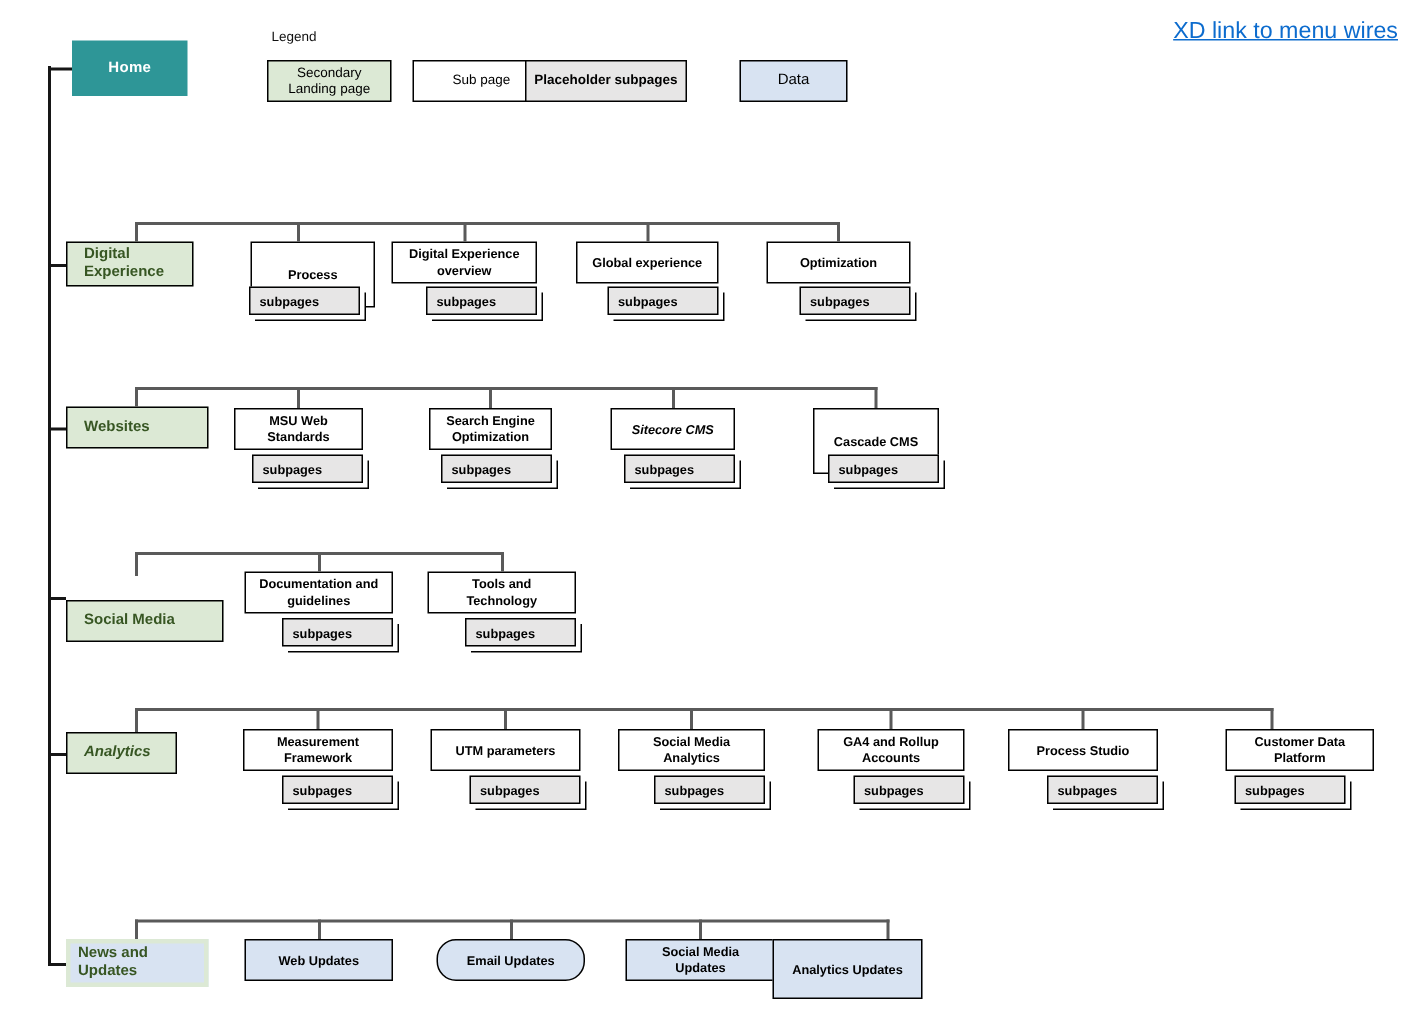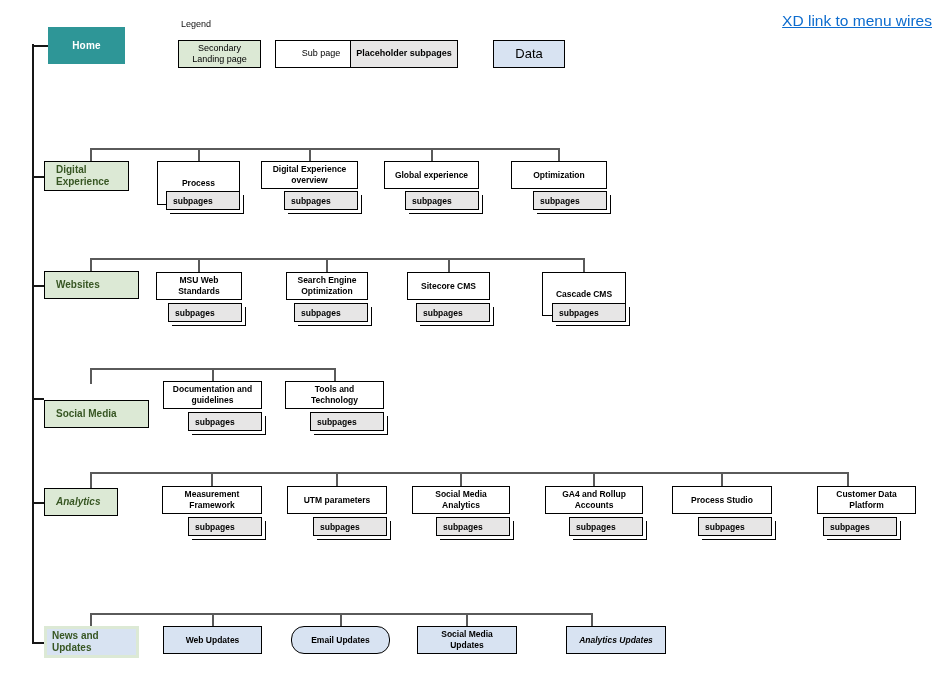--- a/index.html
+++ b/index.html
@@ -31,21 +31,21 @@
   .subpages{
     background:var(--placeholder_fill,#E7E6E6);border:1.5px solid #000;
     justify-content:flex-start;text-align:left;font-size:8.5px;padding-left:6px;
     box-shadow:3px 3px 0 #ffffff,4px 4px 0 #000000;
   }
   .legend-title{position:absolute;left:181px;top:19px;font-size:9px;color:#111;}
   .lg{font-size:9px;line-height:1.25;padding:1px 4px;font-weight:normal;}
   .lg-secondary{background:var(--secondary_fill,#DCE9D5);border:1px solid #000;}
   .lg-subpage{background:#fff;border:1.2px solid #000;}
   .lg-placeholder{background:var(--placeholder_fill,#E7E6E6);border:1.2px solid #000;font-weight:bold;}
-  .lg-data{background:var(--data_fill,#DAE3F3);border:1px solid #000;font-size:13px;text-align:center;}
+  .lg-data{background:var(--data_fill,#DAE3F3);border:1px solid #000;font-size:10px;text-align:center;}
   .xd-link{
     position:absolute;top:12px;right:17px;font-size:15.5px;
     color:var(--link_blue,#0D6CCE);text-decoration:underline;cursor:pointer;
   }
 </style>
 </head>
 <body>
 
 <div id="canvas">
   <a class="xd-link" href="#">XD link to menu wires</a>
@@ -56,21 +56,21 @@
       <div class="line stub" style="left: 32px; top: 45px; width: 16px; height: 2px;"></div>
       <div class="box lg lg-secondary" style="left: 178px; top: 40px; width: 83px; height: 28px;">Secondary Landing page</div>
       <div class="box lg lg-subpage" style="left: 275px; top: 40px; width: 92px; height: 28px;">Sub page</div>
       <div class="box lg lg-placeholder" style="left: 350px; top: 40px; width: 108px; height: 28px;">Placeholder subpages</div>
       <div class="box lg lg-data" style="left: 493px; top: 40px; width: 72px; height: 28px;">Data</div>
       <div class="line stub" style="left: 32px; top: 176px; width: 12px; height: 2px;"></div>
       <div class="line" style="left: 90px; top: 148px; width: 470px; height: 2px;"></div>
       <div class="line" style="left: 90px; top: 148px; width: 2px; height: 13px;"></div>
       <div class="box sec sec-green" style="left: 44px; top: 161px; width: 85px; height: 30px;">Digital Experience</div>
       <div class="line" style="left: 197.5px; top: 148px; width: 2px; height: 13px;"></div>
-      <div class="box child" style="left: 157px; top: 161px; width: 83px; height: 44px;">Process</div>
+      <div class="box child" style="left: 167px; top: 161px; width: 83px; height: 44px;">Process</div>
       <div class="box subpages" style="left: 166px; top: 191px; width: 74px; height: 19px;">subpages</div>
       <div class="line" style="left: 308.5px; top: 148px; width: 2px; height: 13px;"></div>
       <div class="box child" style="left: 261px; top: 161px; width: 97px; height: 28px;">Digital Experience overview</div>
       <div class="box subpages" style="left: 284px; top: 191px; width: 74px; height: 19px;">subpages</div>
       <div class="line" style="left: 430.5px; top: 148px; width: 2px; height: 13px;"></div>
       <div class="box child" style="left: 384px; top: 161px; width: 95px; height: 28px;">Global experience</div>
       <div class="box subpages" style="left: 405px; top: 191px; width: 74px; height: 19px;">subpages</div>
       <div class="line" style="left: 558px; top: 148px; width: 2px; height: 13px;"></div>
       <div class="box child" style="left: 511px; top: 161px; width: 96px; height: 28px;">Optimization</div>
       <div class="box subpages" style="left: 533px; top: 191px; width: 74px; height: 19px;">subpages</div>
@@ -78,21 +78,21 @@
       <div class="line" style="left: 90px; top: 258px; width: 495px; height: 2px;"></div>
       <div class="line" style="left: 90px; top: 258px; width: 2px; height: 13px;"></div>
       <div class="box sec sec-green" style="left: 44px; top: 271px; width: 95px; height: 28px; text-align: right;">Websites</div>
       <div class="line" style="left: 198px; top: 258px; width: 2px; height: 14px;"></div>
       <div class="box child" style="left: 156px; top: 272px; width: 86px; height: 28px;">MSU Web Standards</div>
       <div class="box subpages" style="left: 168px; top: 303px; width: 74px; height: 19px;">subpages</div>
       <div class="line" style="left: 326px; top: 258px; width: 2px; height: 14px;"></div>
       <div class="box child" style="left: 286px; top: 272px; width: 82px; height: 28px;">Search Engine Optimization</div>
       <div class="box subpages" style="left: 294px; top: 303px; width: 74px; height: 19px;">subpages</div>
       <div class="line" style="left: 447.5px; top: 258px; width: 2px; height: 14px;"></div>
-      <div class="box child" style="left: 407px; top: 272px; width: 83px; height: 28px;">Sitecore CMS</div>
+      <div class="box child" style="left: 407px; top: 272px; width: 83px; height: 28px; font-style: italic;">Sitecore CMS</div>
       <div class="box subpages" style="left: 416px; top: 303px; width: 74px; height: 19px;">subpages</div>
       <div class="line" style="left: 583px; top: 258px; width: 2px; height: 14px;"></div>
       <div class="box child" style="left: 542px; top: 272px; width: 84px; height: 44px;">Cascade CMS</div>
       <div class="box subpages" style="left: 552px; top: 303px; width: 74px; height: 19px;">subpages</div>
       <div class="line stub" style="left: 32px; top: 398px; width: 12px; height: 2px;"></div>
       <div class="line" style="left: 90px; top: 368px; width: 245.5px; height: 2px;"></div>
       <div class="line" style="left: 90px; top: 368px; width: 2px; height: 16px;"></div>
       <div class="box sec sec-green" style="left: 44px; top: 400px; width: 105px; height: 28px;">Social Media</div>
       <div class="line" style="left: 211.5px; top: 368px; width: 2px; height: 13px;"></div>
       <div class="box child" style="left: 163px; top: 381px; width: 99px; height: 28px;">Documentation and guidelines</div>
@@ -126,15 +126,15 @@
       <div class="line" style="left: 90px; top: 613px; width: 503px; height: 2px;"></div>
       <div class="line" style="left: 90px; top: 613px; width: 2px; height: 13px;"></div>
       <div class="box sec sec-blue" style="left: 44px; top: 626px; width: 95px; height: 32px;">News and Updates</div>
       <div class="line" style="left: 211.5px; top: 613px; width: 2px; height: 13px;"></div>
       <div class="box child child-blue" style="left: 163px; top: 626px; width: 99px; height: 28px;">Web Updates</div>
       <div class="line" style="left: 339.5px; top: 613px; width: 2px; height: 13px;"></div>
       <div class="box child child-blue" style="left: 291px; top: 626px; width: 99px; height: 28px; border-radius: 13px;">Email Updates</div>
       <div class="line" style="left: 466px; top: 613px; width: 2px; height: 13px;"></div>
       <div class="box child child-blue" style="left: 417px; top: 626px; width: 100px; height: 28px;">Social Media Updates</div>
       <div class="line" style="left: 591px; top: 613px; width: 2px; height: 13px;"></div>
-      <div class="box child child-blue" style="left: 566px; top: 626px; width: 100px; height: 28px; font-style: italic;">Analytics Updates</div>
+      <div class="box child child-blue" style="left: 515px; top: 626px; width: 100px; height: 40px;">Analytics Updates</div>
     </div>
 </div>
 
 </body></html>

